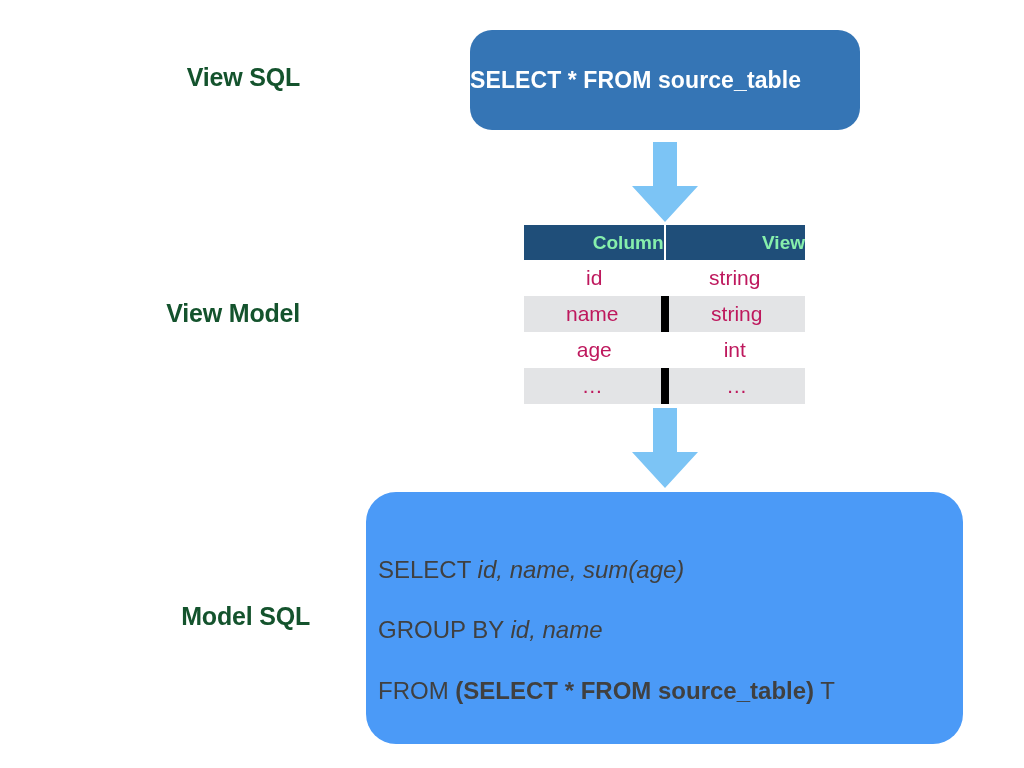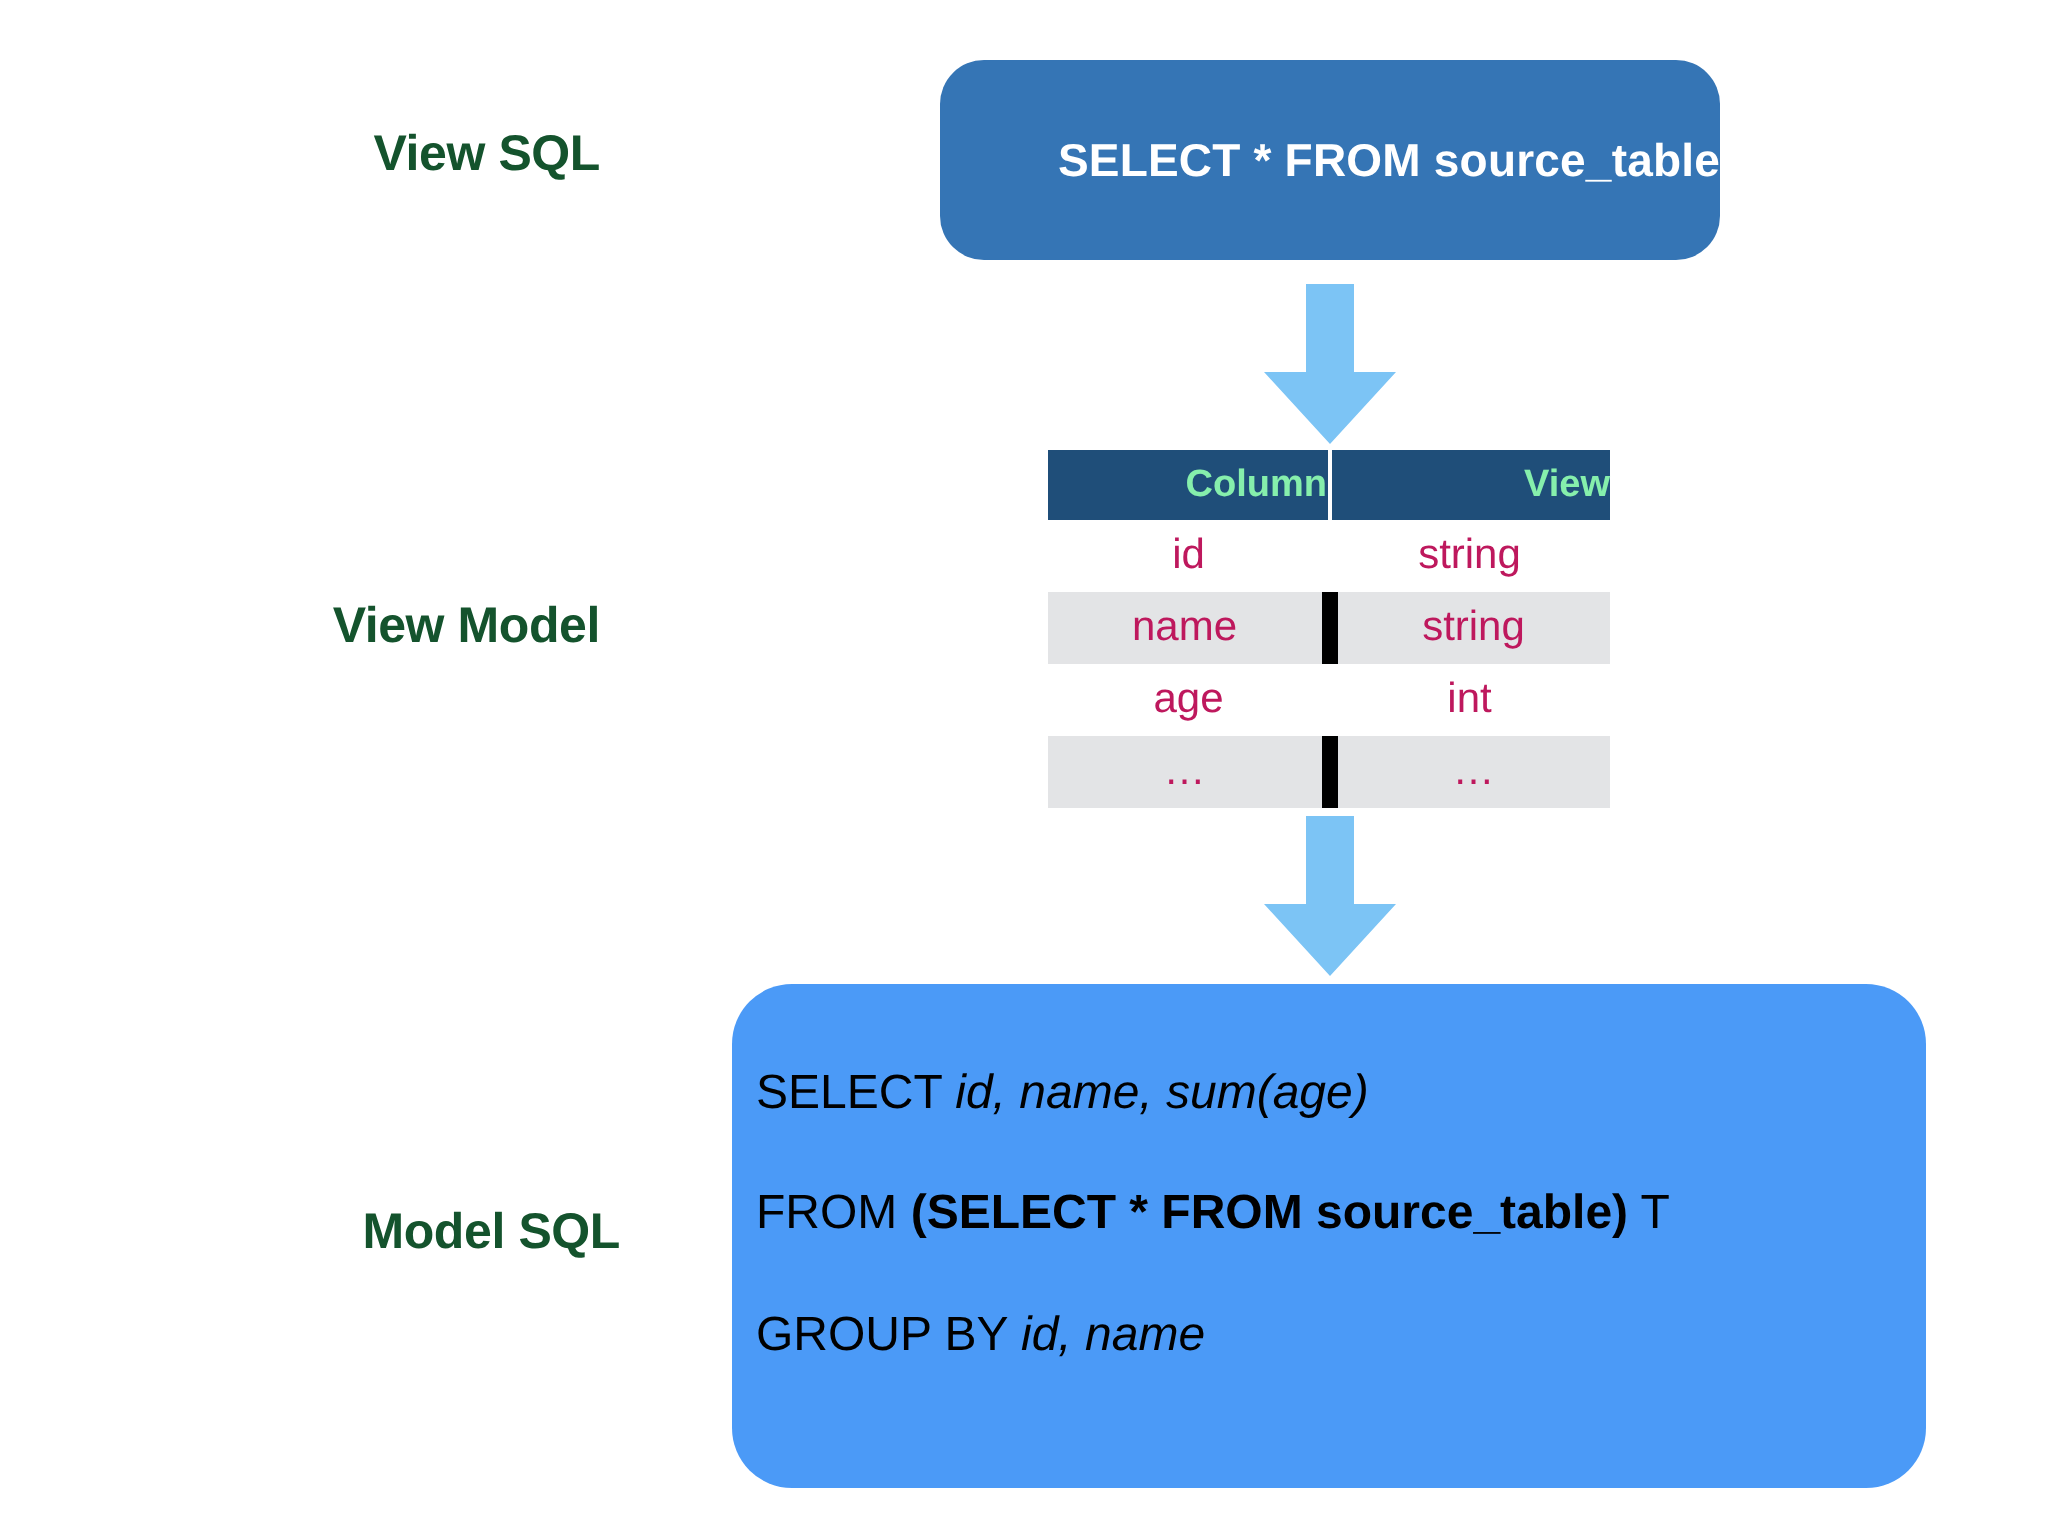--- a/index.html
+++ b/index.html
@@ -32,21 +32,21 @@
   #view-sql-box {
     position: absolute;
     left: 470px;
     top: 30px;
     width: 390px;
     height: 100px;
     background: #3575B5;
     border-radius: 22px;
     display: flex;
     align-items: center;
-    justify-content: flex-end;
+    justify-content: flex-start;
   }
   #view-sql-box .sql-text {
     color: #ffffff;
     font-weight: bold;
     font-size: 23px;
     letter-spacing: 0.1px;
     white-space: nowrap;
   }
 
   
@@ -102,25 +102,26 @@
     left: 366px;
     top: 492px;
     width: 597px;
     height: 252px;
     background: #4B9AF7;
     border-radius: 30px;
     box-sizing: border-box;
     padding: 42px 0 0 12px;
   }
   #widget-sql-box .sql-line {
-    color: #000000;
+    color: #404040;
     font-size: 24px;
     white-space: nowrap;
     margin-bottom: 34px;
     line-height: 1.1;
+    margin-top: 23px;
   }
   #widget-sql-box .sql-line:last-child { margin-bottom: 0; }
   .tok-kw   { font-style: normal; font-weight: normal; }
   .tok-id   { font-style: italic;  font-weight: normal; }
   .tok-sub  { font-style: normal; font-weight: bold; }
 </style>
 </head>
 <body>
 
 <div id="label-view-sql" class="stage-label">View SQL</div>
@@ -167,15 +168,15 @@
 </table>
 
 <div id="arrow-bottom" class="flow-arrow">
   <svg width="66" height="80" viewBox="0 0 66 80" xmlns="http://www.w3.org/2000/svg">
     <polygon points="21,0 45,0 45,44 66,44 33,80 0,44 21,44" fill="#7CC4F5"></polygon>
   </svg>
 </div>
 
 <div id="widget-sql-box">
   <div class="sql-line"><span class="tok-kw">SELECT </span><span class="tok-id">id, name, sum(age)</span></div>
+  <div class="sql-line"><span class="tok-kw">GROUP BY </span><span class="tok-id">id, name</span></div>
   <div class="sql-line"><span class="tok-kw">FROM </span><span class="tok-sub">(SELECT * FROM source_table)</span><span class="tok-kw"> T</span></div>
-  <div class="sql-line"><span class="tok-kw">GROUP BY </span><span class="tok-id">id, name</span></div>
 </div>
 
 </body></html>

